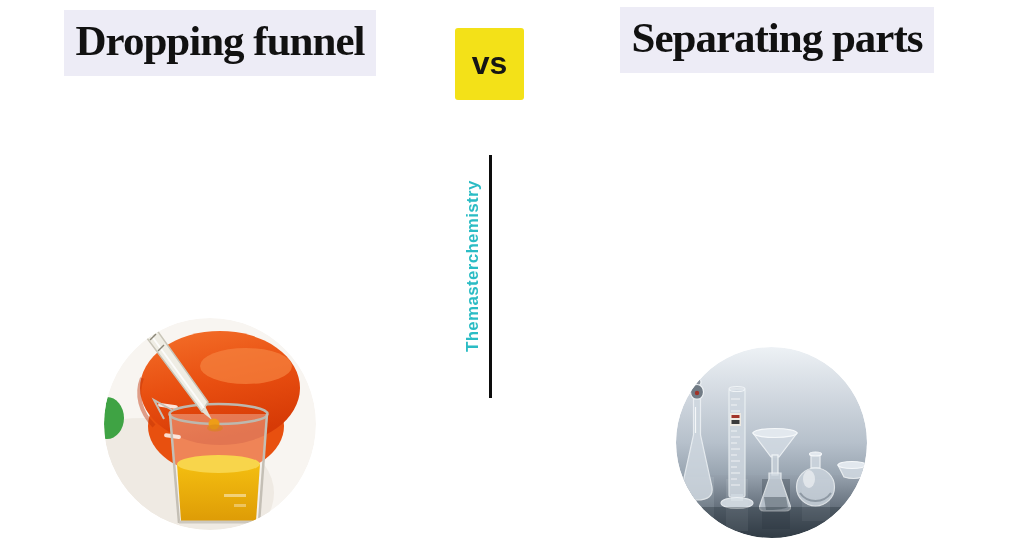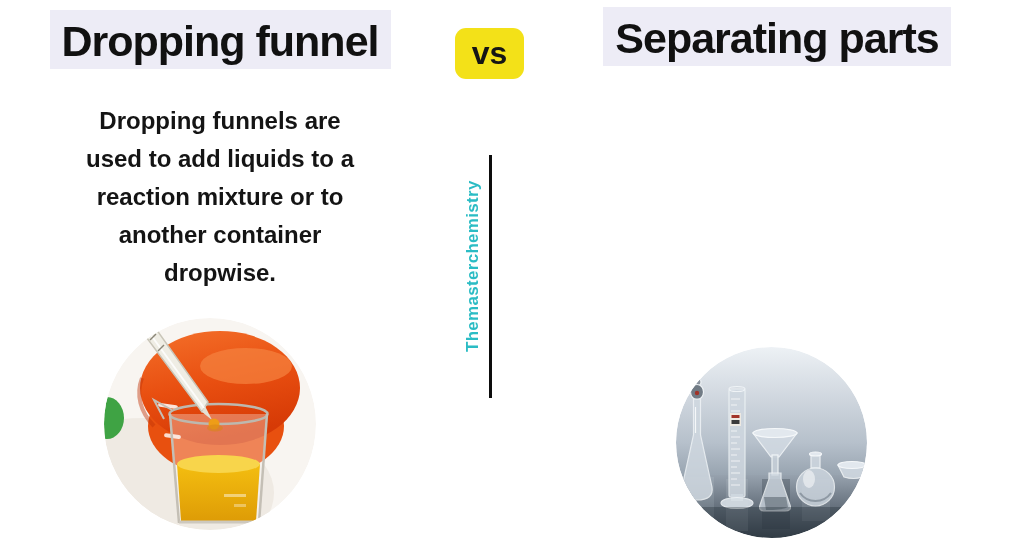--- a/index.html
+++ b/index.html
@@ -9,50 +9,45 @@
     font-family:"Liberation Sans", sans-serif;
     color:#141414;
   }
   .panel{position:absolute;top:0;height:555px;}
   .panel.left{left:0;width:440px;}
   .panel.right{left:557px;width:440px;}
   h1.title{position:absolute;left:0;width:100%;margin:0;text-align:center;
     font-size:43px;font-weight:700;letter-spacing:-1px;line-height:54px;color:#111111;}
   .panel.left h1.title{top:10px;}
   .panel.right h1.title{top:7px;}
-  .hl{background:#EDECF6;display:inline-block;padding:4px 12px 1px 12px;}
+  .hl{background:#EDECF6;display:inline-block;padding:4px 12px 8px 12px;font-family:Liberation Serif, serif;}
   p.desc{position:absolute;margin:0;text-align:center;font-size:24px;font-weight:700;
     line-height:38px;white-space:pre-line;color:#141414;}
   .panel.left p.desc{top:102px;left:45px;width:350px;}
   .panel.right p.desc{top:115px;left:21px;width:350px;}
   .photo{position:absolute;border-radius:50%;overflow:hidden;}
   .photo svg{display:block;}
   .photo.left-photo{left:104px;top:318px;width:212px;height:212px;}
   .photo.right-photo{left:119px;top:347px;width:191px;height:191px;}
-  .vs-badge{position:absolute;left:455px;top:28px;width:69px;height:51px;border-radius:11px;
+  .vs-badge{position:absolute;left:455px;top:28px;width:69px;height:72px;border-radius:3px;
     background:#F3E118;display:flex;align-items:center;justify-content:center;}
   .vs-badge span{font-size:32px;font-weight:800;color:#151515;letter-spacing:0px;line-height:1;
     transform:translateY(-1px);}
   .divider-line{position:absolute;left:489px;top:155px;width:3px;height:243px;background:#0d0d0d;}
   .watermark{position:absolute;left:461px;top:176px;width:24px;height:180px;
     writing-mode:vertical-rl;transform:rotate(180deg);text-align:center;
     font-size:17px;font-weight:700;color:#2BBCC4;letter-spacing:0.3px;line-height:24px;}
 </style>
 </head>
 <body>
 
 <div class="canvas">
 
   <section class="panel left">
     <h1 class="title"><span class="hl">Dropping funnel</span></h1>
-    <p class="desc">Dropping funnels are
-used to add liquids to a
-reaction mixture or to
-another container
-dropwise.</p>
 
     <div class="photo left-photo">
       <svg width="212" height="212" viewBox="0 0 212 212">
         <defs>
           <clipPath id="cL">
               <circle cx="106" cy="106" r="106"></circle>
             </clipPath>
           <linearGradient id="og" x1="0" y1="0" x2="0.3" y2="1">
             <stop offset="0" stop-color="#F4702A"></stop>
             <stop offset="0.55" stop-color="#E84E10"></stop>

